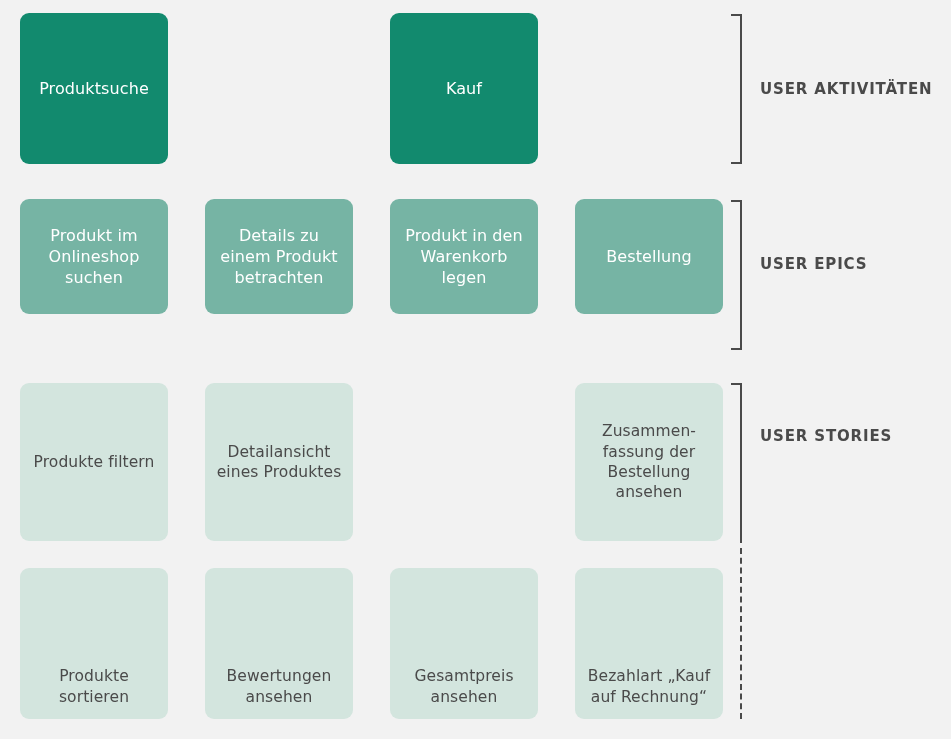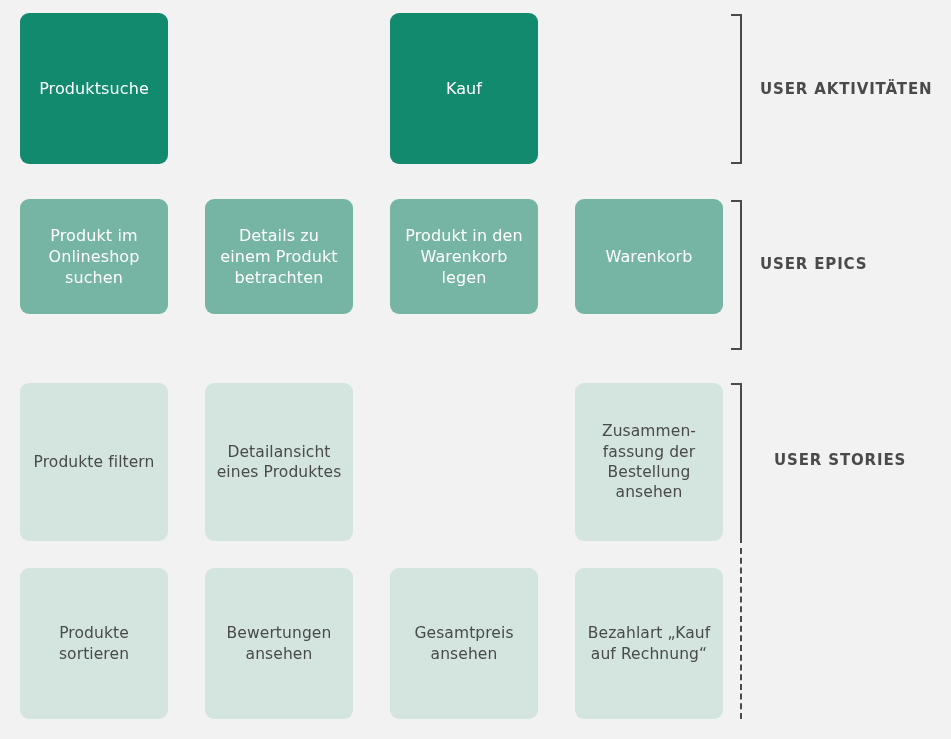--- a/index.html
+++ b/index.html
@@ -58,21 +58,21 @@
   
   .col-1 { left: 20px;  width: 148px; }
   .col-2 { left: 205px; width: 148px; }
   .col-3 { left: 390px; width: 148px; }
   .col-4 { left: 575px; width: 148px; }
 
   
   .row-1 { top: 13px;  height: 151px; }
   .row-2 { top: 199px; height: 115px; }
   .row-3 { top: 383px; height: 158px; }
-  .row-4 { top: 568px; height: 151px; }
+  .row-4 { top: 568px; height: 151px; align-items: flex-end; }
 
   
   .bracket {
     position: absolute;
     left: 731px;
     width: 11px;
     box-sizing: border-box;
     border-right: 2.5px solid #4a4a4a;
     border-top: 2.5px solid #4a4a4a;
     border-bottom: 2.5px solid #4a4a4a;
@@ -109,21 +109,21 @@
     left: 760px;
     color: #4a4a4a;
     font-size: 15px;
     letter-spacing: 0.85px;
     font-weight: 600;
     white-space: nowrap;
     user-select: none;
   }
   .label-activity { top: 89px;  transform: translateY(-50%); }
   .label-epic     { top: 264px; transform: translateY(-50%); }
-  .label-stories  { top: 460px; transform: translateY(-50%); margin-left: 14px; }
+  .label-stories  { top: 436px; transform: translateY(-50%); }
 </style>
 </head>
 <body>
 
 <div id="board">
 
   <div class="card tier-activity col-1 row-1">
     <span class="card-label">Produktsuche</span>
   </div>
 
@@ -137,21 +137,21 @@
 
   <div class="card tier-epic col-2 row-2">
     <span class="card-label">Details zu einem Produkt betrachten</span>
   </div>
 
   <div class="card tier-epic col-3 row-2">
     <span class="card-label">Produkt in den Warenkorb legen</span>
   </div>
 
   <div class="card tier-epic col-4 row-2">
-    <span class="card-label">Warenkorb</span>
+    <span class="card-label">Bestellung</span>
   </div>
 
   <div class="card tier-story col-1 row-3">
     <span class="card-label">Produkte filtern</span>
   </div>
 
   <div class="card tier-story col-2 row-3">
     <span class="card-label">Detailansicht eines Produktes</span>
   </div>
 

